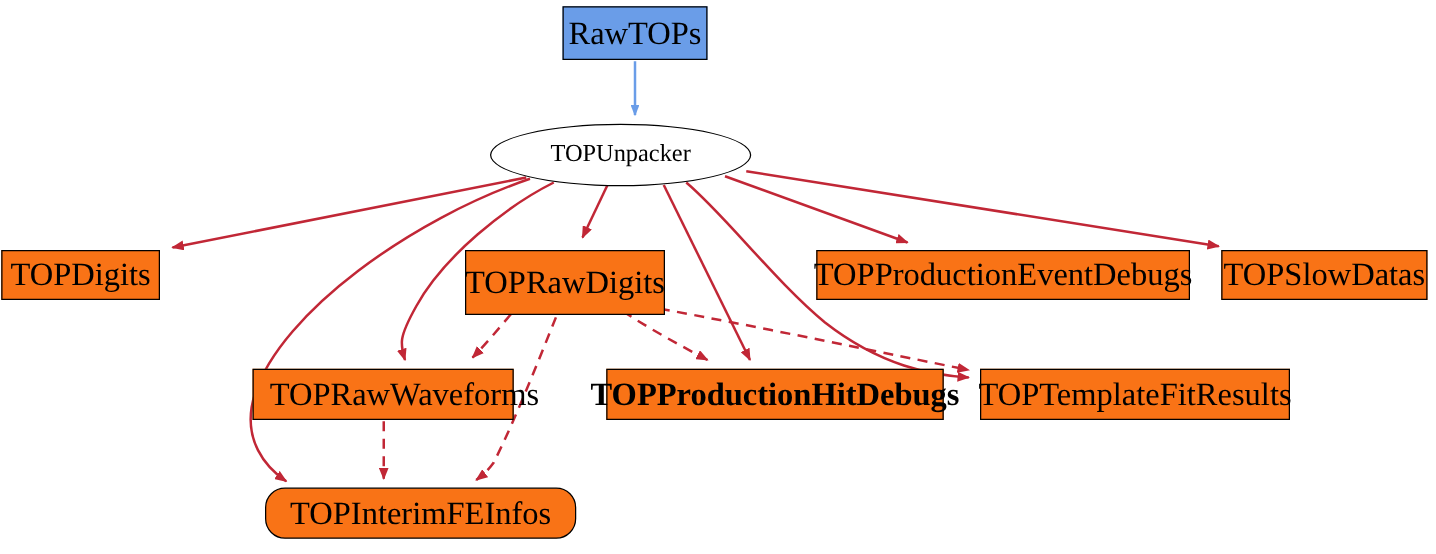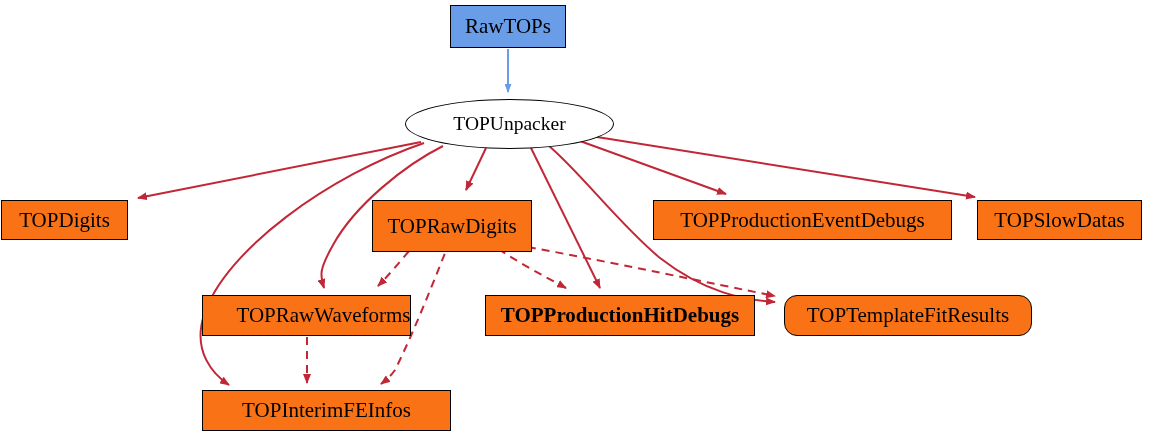--- a/index.html
+++ b/index.html
@@ -30,21 +30,21 @@
     display: flex;
     align-items: center;
     justify-content: center;
     text-align: center;
     color: #000000;
     white-space: nowrap;
     line-height: 1;
   }
   .node-box {
     border: 1.4px solid #000000;
-    font-size: 21px;
+    font-size: 26px;
   }
   .node-data {
     background: #f97316;
   }
   .node-input {
     background: #6a9de8;
   }
   .node-ellipse {
     background: #ffffff;
     border: 1.6px solid #000000;
@@ -97,21 +97,21 @@
 
     <path d="M528,247 C610,262 710,283 775,296" fill="none" stroke="#c12736" stroke-width="2" stroke-dasharray="8,6" marker-end="url(#arrow-red)"></path>
 
     <path d="M307,337 L307,383" fill="none" stroke="#c12736" stroke-width="2" stroke-dasharray="8,6" marker-end="url(#arrow-red)"></path>
   </svg>
 
   <div class="node node-box node-input" style="left:450px; top:5px; width:116px; height:43px;">
     <span class="node-label">RawTOPs</span>
   </div>
 
-  <div class="node node-ellipse" style="left:405px; top:99px; width:209px; height:50px;">
+  <div class="node node-ellipse" style="left:392px; top:99px; width:209px; height:50px;">
     <span class="node-label">TOPUnpacker</span>
   </div>
 
   <div class="node node-box node-data" style="left:1px; top:200px; width:127px; height:40px;">
     <span class="node-label">TOPDigits</span>
   </div>
 
   <div class="node node-box node-data" style="left:372px; top:200px; width:160px; height:52px;">
     <span class="node-label">TOPRawDigits</span>
   </div>
@@ -125,21 +125,21 @@
   </div>
 
   <div class="node node-box node-data" style="left:202px; top:295px; width:209px; height:41px;padding-left:34px;">
     <span class="node-label">TOPRawWaveforms</span>
   </div>
 
   <div class="node node-box node-data" style="left:485px; top:295px; width:270px; height:41px;font-weight:bold;">
     <span class="node-label">TOPProductionHitDebugs</span>
   </div>
 
-  <div class="node node-box node-data" style="left:784px; top:295px; width:248px; height:41px;border-radius:13px;">
+  <div class="node node-box node-data" style="left:784px; top:295px; width:248px; height:41px;">
     <span class="node-label">TOPTemplateFitResults</span>
   </div>
 
-  <div class="node node-box node-data" style="left:202px; top:390px; width:249px; height:41px;">
+  <div class="node node-box node-data" style="left:212px; top:390px; width:249px; height:41px;border-radius:16px;">
     <span class="node-label">TOPInterimFEInfos</span>
   </div>
 
 </div>
 
 </body></html>

